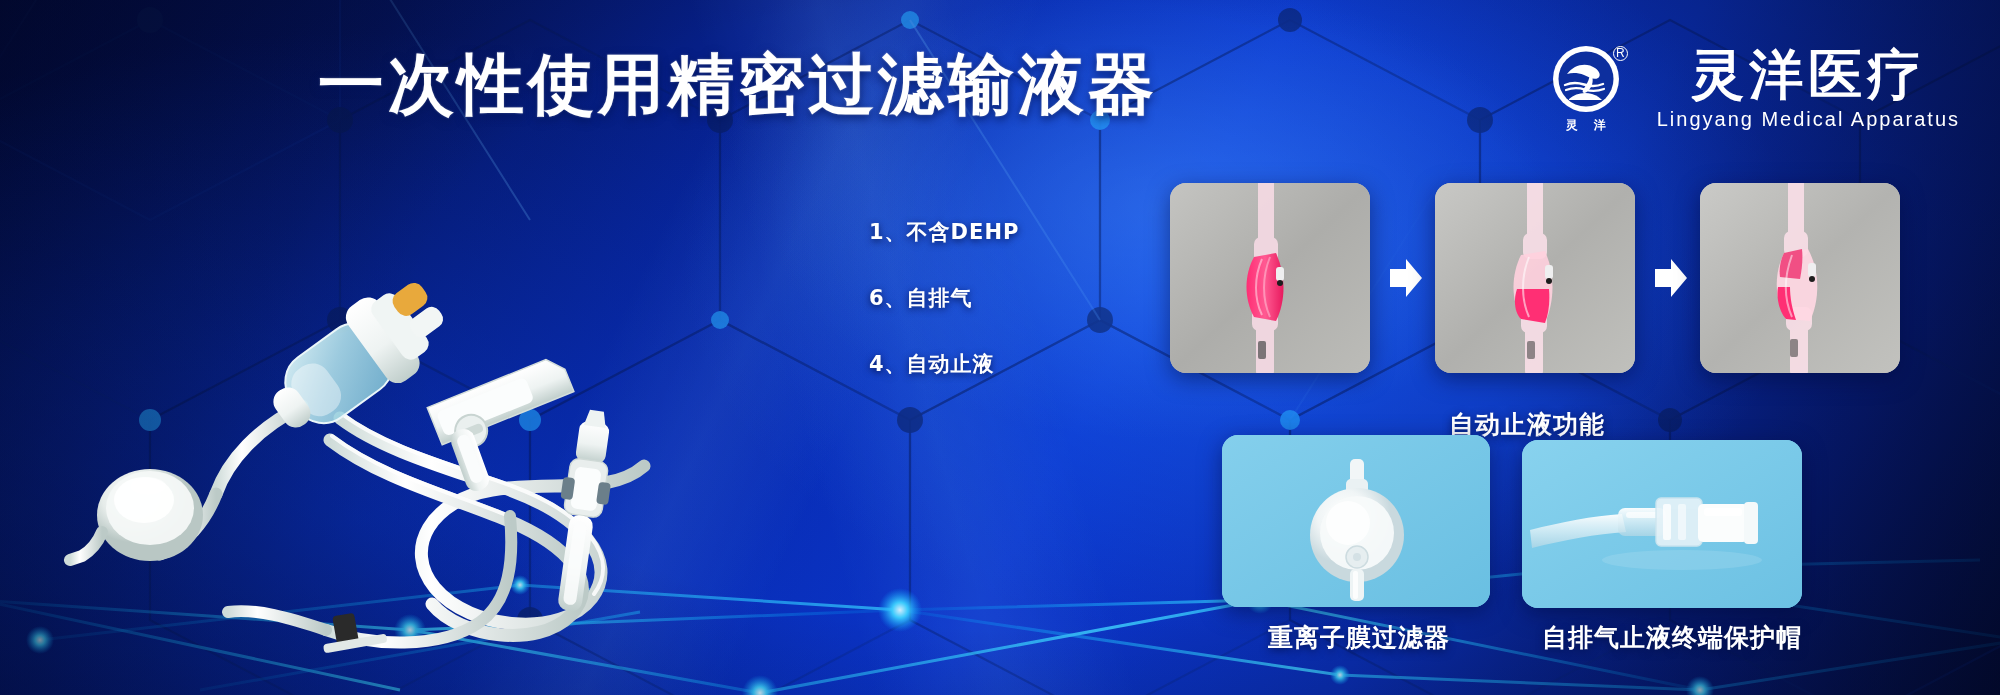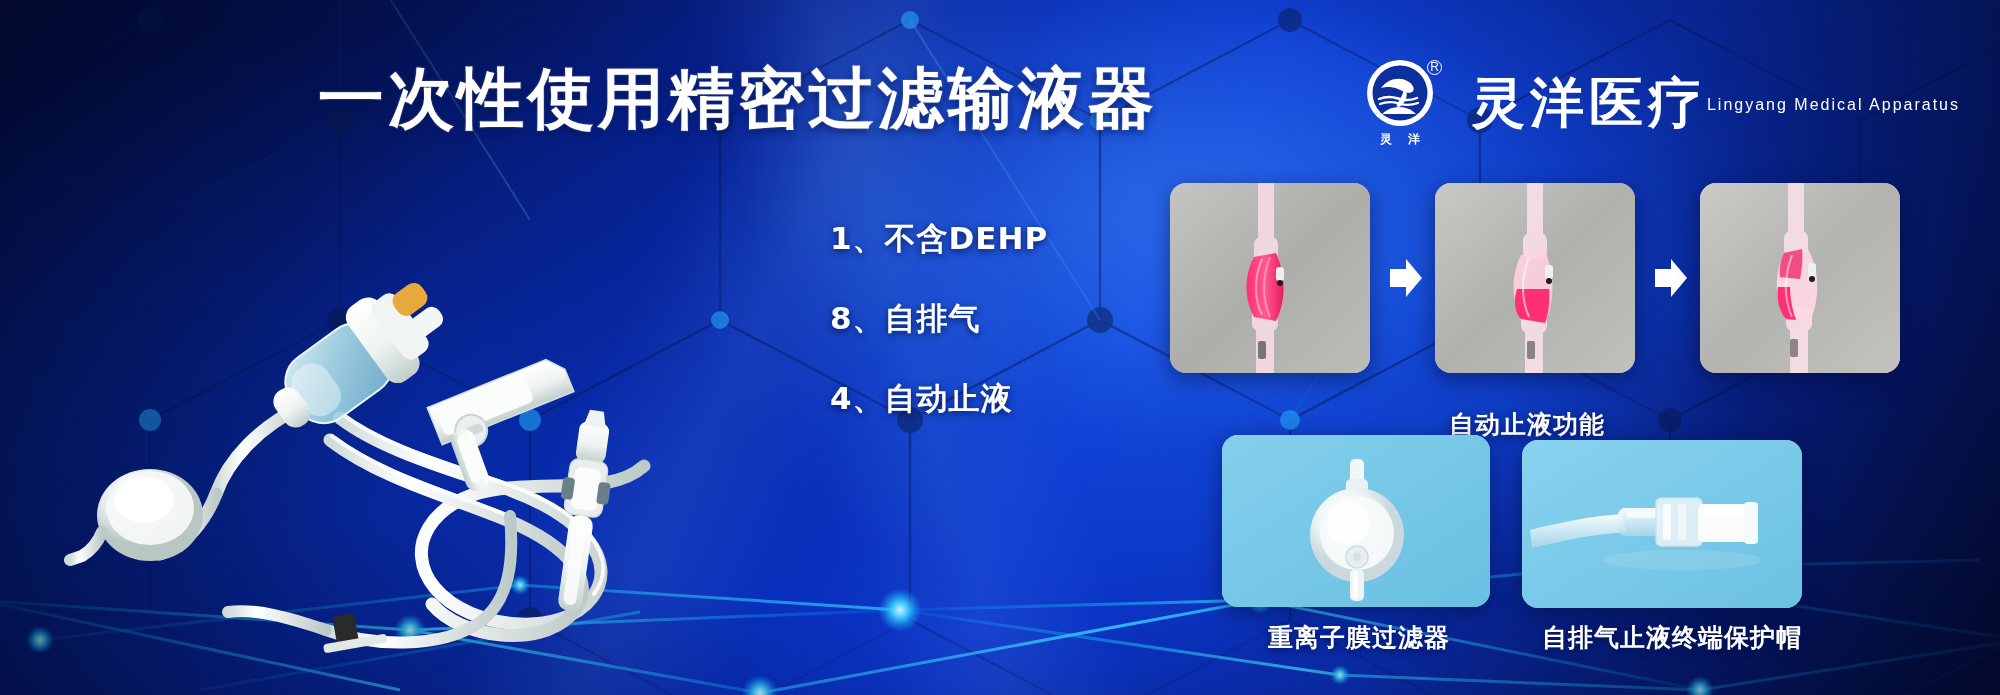--- a/index.html
+++ b/index.html
@@ -28,51 +28,52 @@
   }
   .vignette{
     background:radial-gradient(ellipse 1300px 700px at 50% 45%, rgba(0,0,0,0) 45%, rgba(1,5,30,0.55) 100%);
   }
   .glow-center{
     background:radial-gradient(ellipse 560px 330px at 58% 30%, rgba(90,160,255,0.30) 0%, rgba(90,160,255,0) 70%);
   }
   .bottom-net{opacity:.95;}
 
   
-  .header{position:absolute;top:0;left:0;right:0;height:150px;margin-top:14px;}
+  .header{position:absolute;top:0;left:0;right:0;height:150px;}
 
   .title{
     position:absolute;left:318px;top:52px;
     font-size:66px;line-height:1;font-weight:bold;color:#ffffff;
     letter-spacing:4px;
     font-family:"DejaVu Sans","Liberation Sans",sans-serif;
     text-shadow:0 3px 10px rgba(0,20,90,.85), 0 0 2px rgba(255,255,255,.5);
     white-space:nowrap;
   }
 
   .brand{position:absolute;right:40px;top:44px;display:flex;align-items:center;gap:22px;}
   .brand-mark{display:flex;flex-direction:column;align-items:center;width:98px;}
   .brand-circle{position:relative;width:70px;height:70px;}
   .reg{position:absolute;right:-7px;top:2px;font-size:12px;color:#fff;border:1px solid #fff;border-radius:50%;
        width:13px;height:13px;line-height:12px;text-align:center;font-family:"Liberation Sans",sans-serif;}
   .brand-sub{font-size:12px;color:#fff;letter-spacing:16px;margin-top:3px;padding-left:16px;font-weight:bold;
              font-family:"DejaVu Sans","Liberation Sans",sans-serif;}
-  .brand-text{display:flex;flex-direction:row;align-items:center;}
+  .brand-text{display:flex;flex-direction:column;align-items:center;}
   .brand-cn{font-size:54px;font-weight:bold;color:#fff;letter-spacing:5px;line-height:1.05;
             font-family:"DejaVu Sans","Liberation Sans",sans-serif;}
-  .brand-en{font-size:16px;color:#fff;letter-spacing:2.0px;margin-top:4px;font-weight:500;
+  .brand-en{font-size:20px;color:#fff;letter-spacing:2.0px;margin-top:4px;font-weight:500;
             font-family:"Liberation Sans",sans-serif;}
 
   
   .features{position:absolute;left:830px;top:218px;}
   .feature{
-    font-size:31px;font-weight:bold;color:#ffffff;margin-bottom:38px;white-space:nowrap;
+    font-size:21px;font-weight:bold;color:#ffffff;margin-bottom:38px;white-space:nowrap;
     font-family:"DejaVu Sans","Liberation Sans",sans-serif;
     text-shadow:0 2px 7px rgba(0,15,70,.8);
     letter-spacing:1px;
+    margin-left:39px;
   }
 
   
   .product{position:absolute;left:40px;top:160px;width:760px;height:500px;}
 
   
   .panel{
     position:absolute;border-radius:16px;overflow:hidden;
     box-shadow:0 6px 22px rgba(0,10,60,.5);
   }
@@ -310,21 +311,21 @@
       </g>
       <g transform="rotate(-10 320 476)">
         <rect x="296" y="452" width="22" height="34" rx="4" fill="#2a2a2a"></rect>
         <rect x="282" y="478" width="64" height="9" rx="4" fill="#e2e8e6"></rect>
       </g>
     </svg>
   </div>
 
   <div class="features">
     <div class="feature">1、不含DEHP</div>
-    <div class="feature">8、自排气</div>
+    <div class="feature">6、自排气</div>
     <div class="feature">4、自动止液</div>
   </div>
 
   <div class="panel panel-gray" style="left:1170px;top:183px;width:200px;height:190px;">
     <svg width="200" height="190" viewBox="0 0 200 190">
       <defs>
         <linearGradient id="gbg1" x1="0" y1="0" x2="1" y2="1">
           <stop offset="0" stop-color="#c4c4c1"></stop>
             <stop offset=".5" stop-color="#adadaa"></stop>
             <stop offset="1" stop-color="#bcbcb8"></stop>

